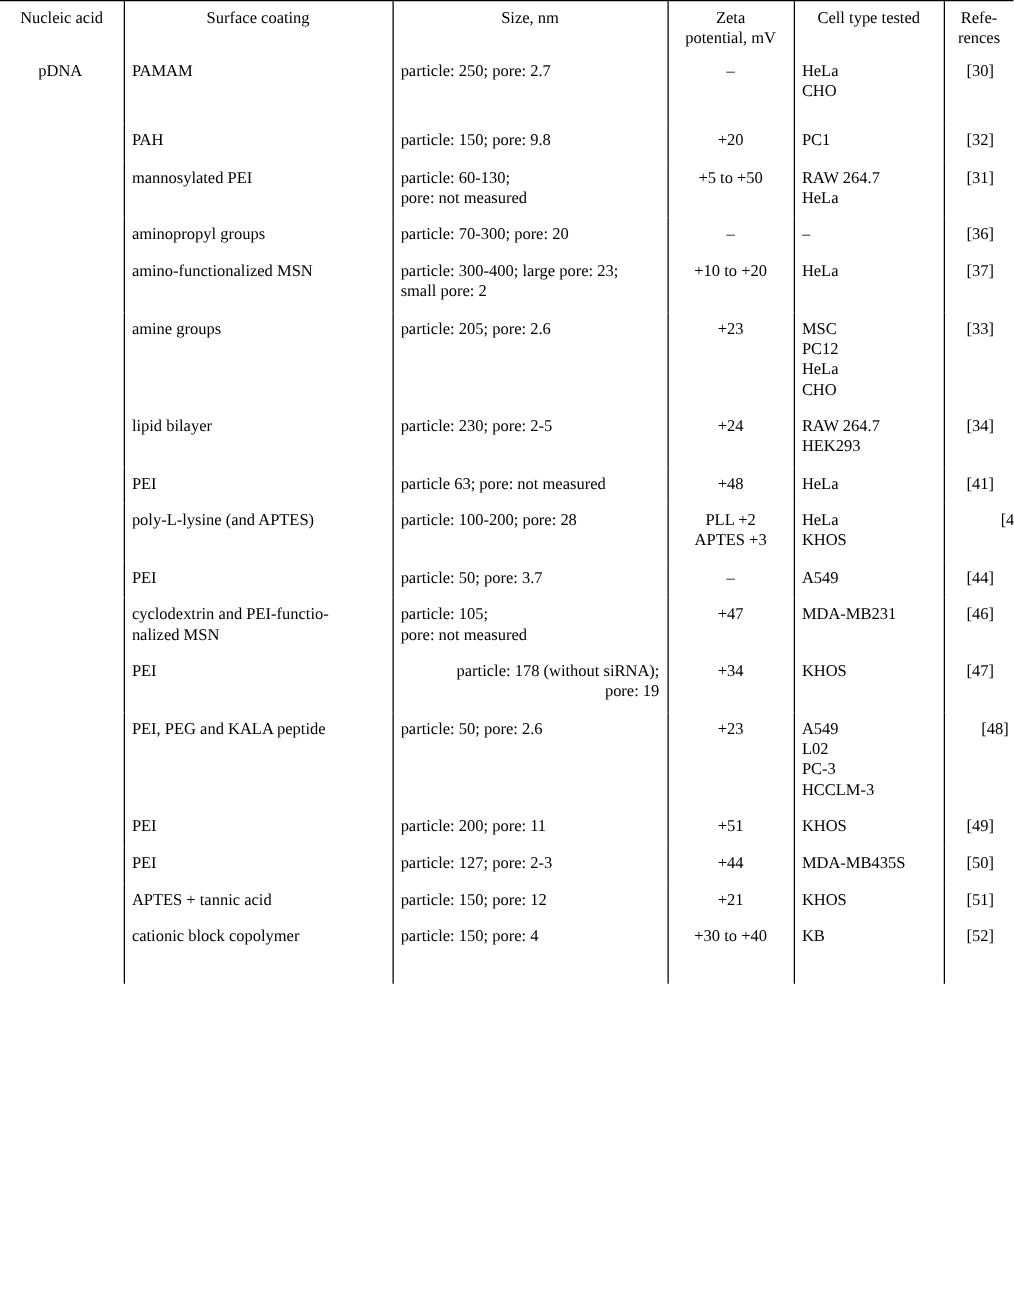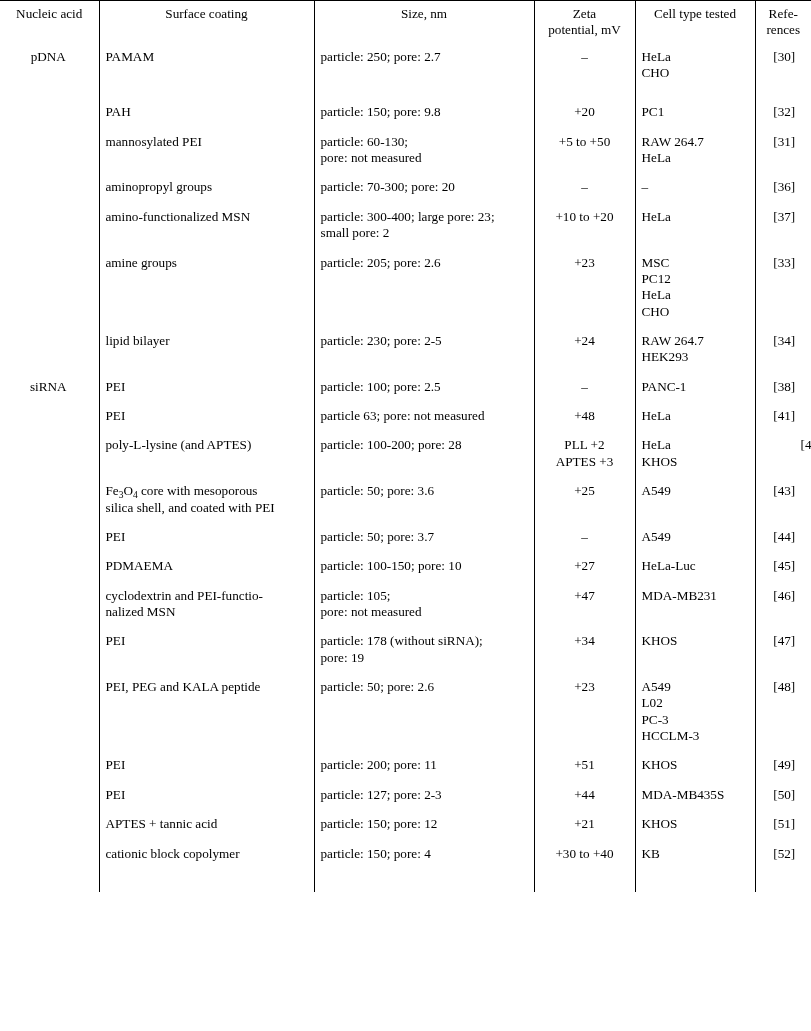--- a/index.html
+++ b/index.html
@@ -161,98 +161,74 @@
         <tr>
           <td class="col-nucleic multiline first" style="padding-bottom: 8px;"></td>
           <td class="col-coating multiline" style="padding-bottom: 8px;">lipid bilayer</td>
           <td class="col-size multiline" style="padding-bottom: 8px;">particle: 230; pore: 2-5</td>
           <td class="col-zeta multiline" style="padding-bottom: 8px;">+24</td>
           <td class="col-cell multiline" style="padding-bottom: 8px;">RAW 264.7
 HEK293</td>
           <td class="col-ref multiline last" style="padding-bottom: 8px;">[34]</td>
         </tr>
         <tr>
-          <td class="col-nucleic multiline first" style="padding-bottom: 8px;">siRNA</td>
-          <td class="col-coating multiline" style="padding-bottom: 8px;">PEI</td>
-          <td class="col-size multiline" style="padding-bottom: 8px;">particle: 100; pore: 2.5</td>
-          <td class="col-zeta multiline" style="padding-bottom: 8px;">–</td>
-          <td class="col-cell multiline" style="padding-bottom: 8px;">PANC-1</td>
-          <td class="col-ref multiline last" style="padding-bottom: 8px;">[38]</td>
-        </tr>
-        <tr>
           <td class="col-nucleic multiline first" style="padding-bottom: 8px;"></td>
           <td class="col-coating multiline" style="padding-bottom: 8px;">PEI</td>
           <td class="col-size multiline" style="padding-bottom: 8px;">particle 63; pore: not measured</td>
           <td class="col-zeta multiline" style="padding-bottom: 8px;">+48</td>
           <td class="col-cell multiline" style="padding-bottom: 8px;">HeLa</td>
           <td class="col-ref multiline last" style="padding-bottom: 8px;">[41]</td>
         </tr>
         <tr>
           <td class="col-nucleic multiline first" style="padding-bottom: 8px;"></td>
           <td class="col-coating multiline" style="padding-bottom: 8px;">poly-L-lysine (and APTES)</td>
           <td class="col-size multiline" style="padding-bottom: 8px;">particle: 100-200; pore: 28</td>
           <td class="col-zeta multiline" style="padding-bottom: 8px; margin-left: 20px;">PLL +2
 APTES +3</td>
           <td class="col-cell multiline" style="padding-bottom: 8px;">HeLa
 KHOS</td>
           <td class="col-ref multiline last" style="padding-bottom: 8px; padding-left: 45px;">[42]</td>
         </tr>
         <tr>
           <td class="col-nucleic multiline first" style="padding-bottom: 8px;"></td>
-          <td class="col-coating multiline" style="padding-bottom: 8px;">Fe<sub>3</sub>O<sub>4</sub> core with mesoporous<br>silica shell, and coated with PEI</td>
-          <td class="col-size multiline" style="padding-bottom: 8px;">particle: 50; pore: 3.6</td>
-          <td class="col-zeta multiline" style="padding-bottom: 8px;">+25</td>
-          <td class="col-cell multiline" style="padding-bottom: 8px;">A549</td>
-          <td class="col-ref multiline last" style="padding-bottom: 8px;">[43]</td>
-        </tr>
-        <tr>
-          <td class="col-nucleic multiline first" style="padding-bottom: 8px;"></td>
           <td class="col-coating multiline" style="padding-bottom: 8px;">PEI</td>
           <td class="col-size multiline" style="padding-bottom: 8px;">particle: 50; pore: 3.7</td>
           <td class="col-zeta multiline" style="padding-bottom: 8px;">–</td>
           <td class="col-cell multiline" style="padding-bottom: 8px;">A549</td>
           <td class="col-ref multiline last" style="padding-bottom: 8px;">[44]</td>
-        </tr>
-        <tr>
-          <td class="col-nucleic multiline first" style="padding-bottom: 8px;"></td>
-          <td class="col-coating multiline" style="padding-bottom: 8px;">PDMAEMA</td>
-          <td class="col-size multiline" style="padding-bottom: 8px;">particle: 100-150; pore: 10</td>
-          <td class="col-zeta multiline" style="padding-bottom: 8px;">+27</td>
-          <td class="col-cell multiline" style="padding-bottom: 8px;">HeLa-Luc</td>
-          <td class="col-ref multiline last" style="padding-bottom: 8px;">[45]</td>
         </tr>
         <tr>
           <td class="col-nucleic multiline first" style="padding-bottom: 8px;"></td>
           <td class="col-coating multiline" style="padding-bottom: 8px;">cyclodextrin and PEI-functio-
 nalized MSN</td>
           <td class="col-size multiline" style="padding-bottom: 8px;">particle: 105;
 pore: not measured</td>
           <td class="col-zeta multiline" style="padding-bottom: 8px;">+47</td>
           <td class="col-cell multiline" style="padding-bottom: 8px;">MDA-MB231</td>
           <td class="col-ref multiline last" style="padding-bottom: 8px;">[46]</td>
         </tr>
         <tr>
           <td class="col-nucleic multiline first" style="padding-bottom: 8px;"></td>
           <td class="col-coating multiline" style="padding-bottom: 8px;">PEI</td>
-          <td class="col-size multiline" style="padding-bottom: 8px;">particle: 178 (without siRNA);
+          <td class="col-size multiline" style="padding-bottom: 8px; text-align: right;">particle: 178 (without siRNA);
 pore: 19</td>
           <td class="col-zeta multiline" style="padding-bottom: 8px;">+34</td>
           <td class="col-cell multiline" style="padding-bottom: 8px;">KHOS</td>
           <td class="col-ref multiline last" style="padding-bottom: 8px;">[47]</td>
         </tr>
         <tr>
           <td class="col-nucleic multiline first" style="padding-bottom: 8px;"></td>
           <td class="col-coating multiline" style="padding-bottom: 8px;">PEI, PEG and KALA peptide</td>
           <td class="col-size multiline" style="padding-bottom: 8px;">particle: 50; pore: 2.6</td>
           <td class="col-zeta multiline" style="padding-bottom: 8px;">+23</td>
           <td class="col-cell multiline" style="padding-bottom: 8px;">A549
 L02
 PC-3
 HCCLM-3</td>
-          <td class="col-ref multiline last" style="padding-bottom: 8px;">[48]</td>
+          <td class="col-ref multiline last" style="padding-bottom: 8px; text-align: right;">[48]</td>
         </tr>
         <tr>
           <td class="col-nucleic multiline first" style="padding-bottom: 8px;"></td>
           <td class="col-coating multiline" style="padding-bottom: 8px;">PEI</td>
           <td class="col-size multiline" style="padding-bottom: 8px;">particle: 200; pore: 11</td>
           <td class="col-zeta multiline" style="padding-bottom: 8px;">+51</td>
           <td class="col-cell multiline" style="padding-bottom: 8px;">KHOS</td>
           <td class="col-ref multiline last" style="padding-bottom: 8px;">[49]</td>
         </tr>
         <tr>

